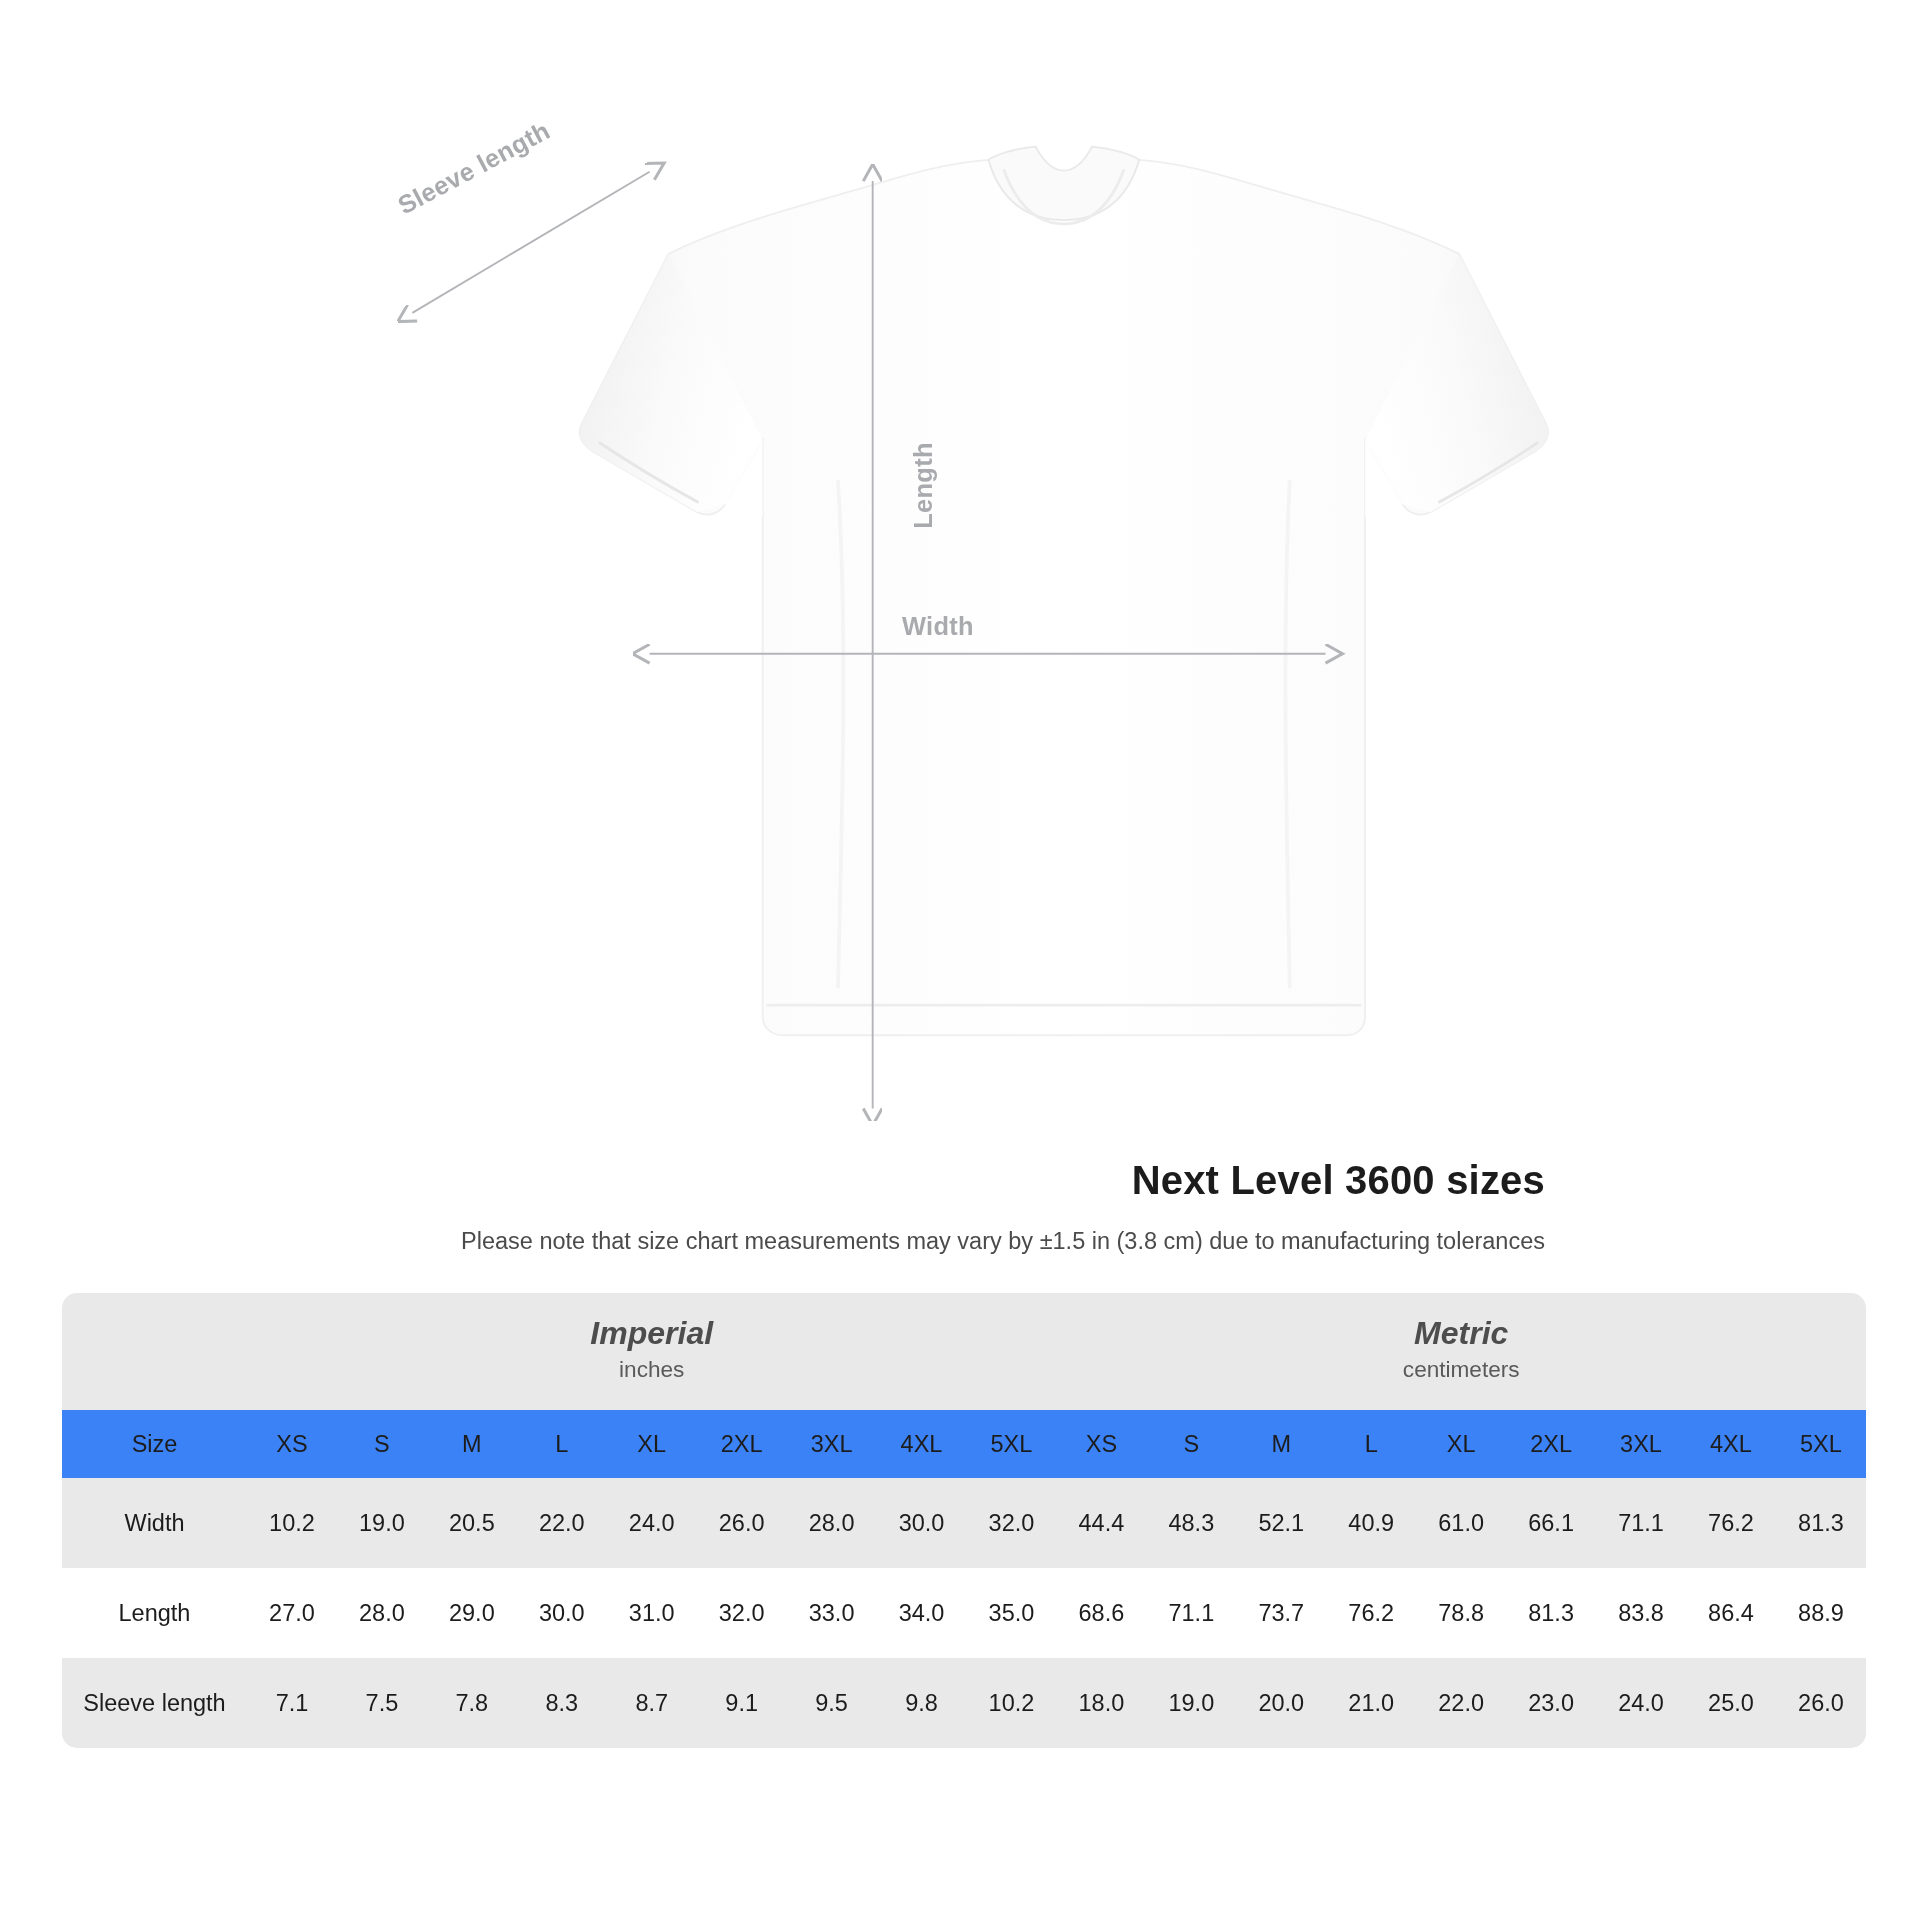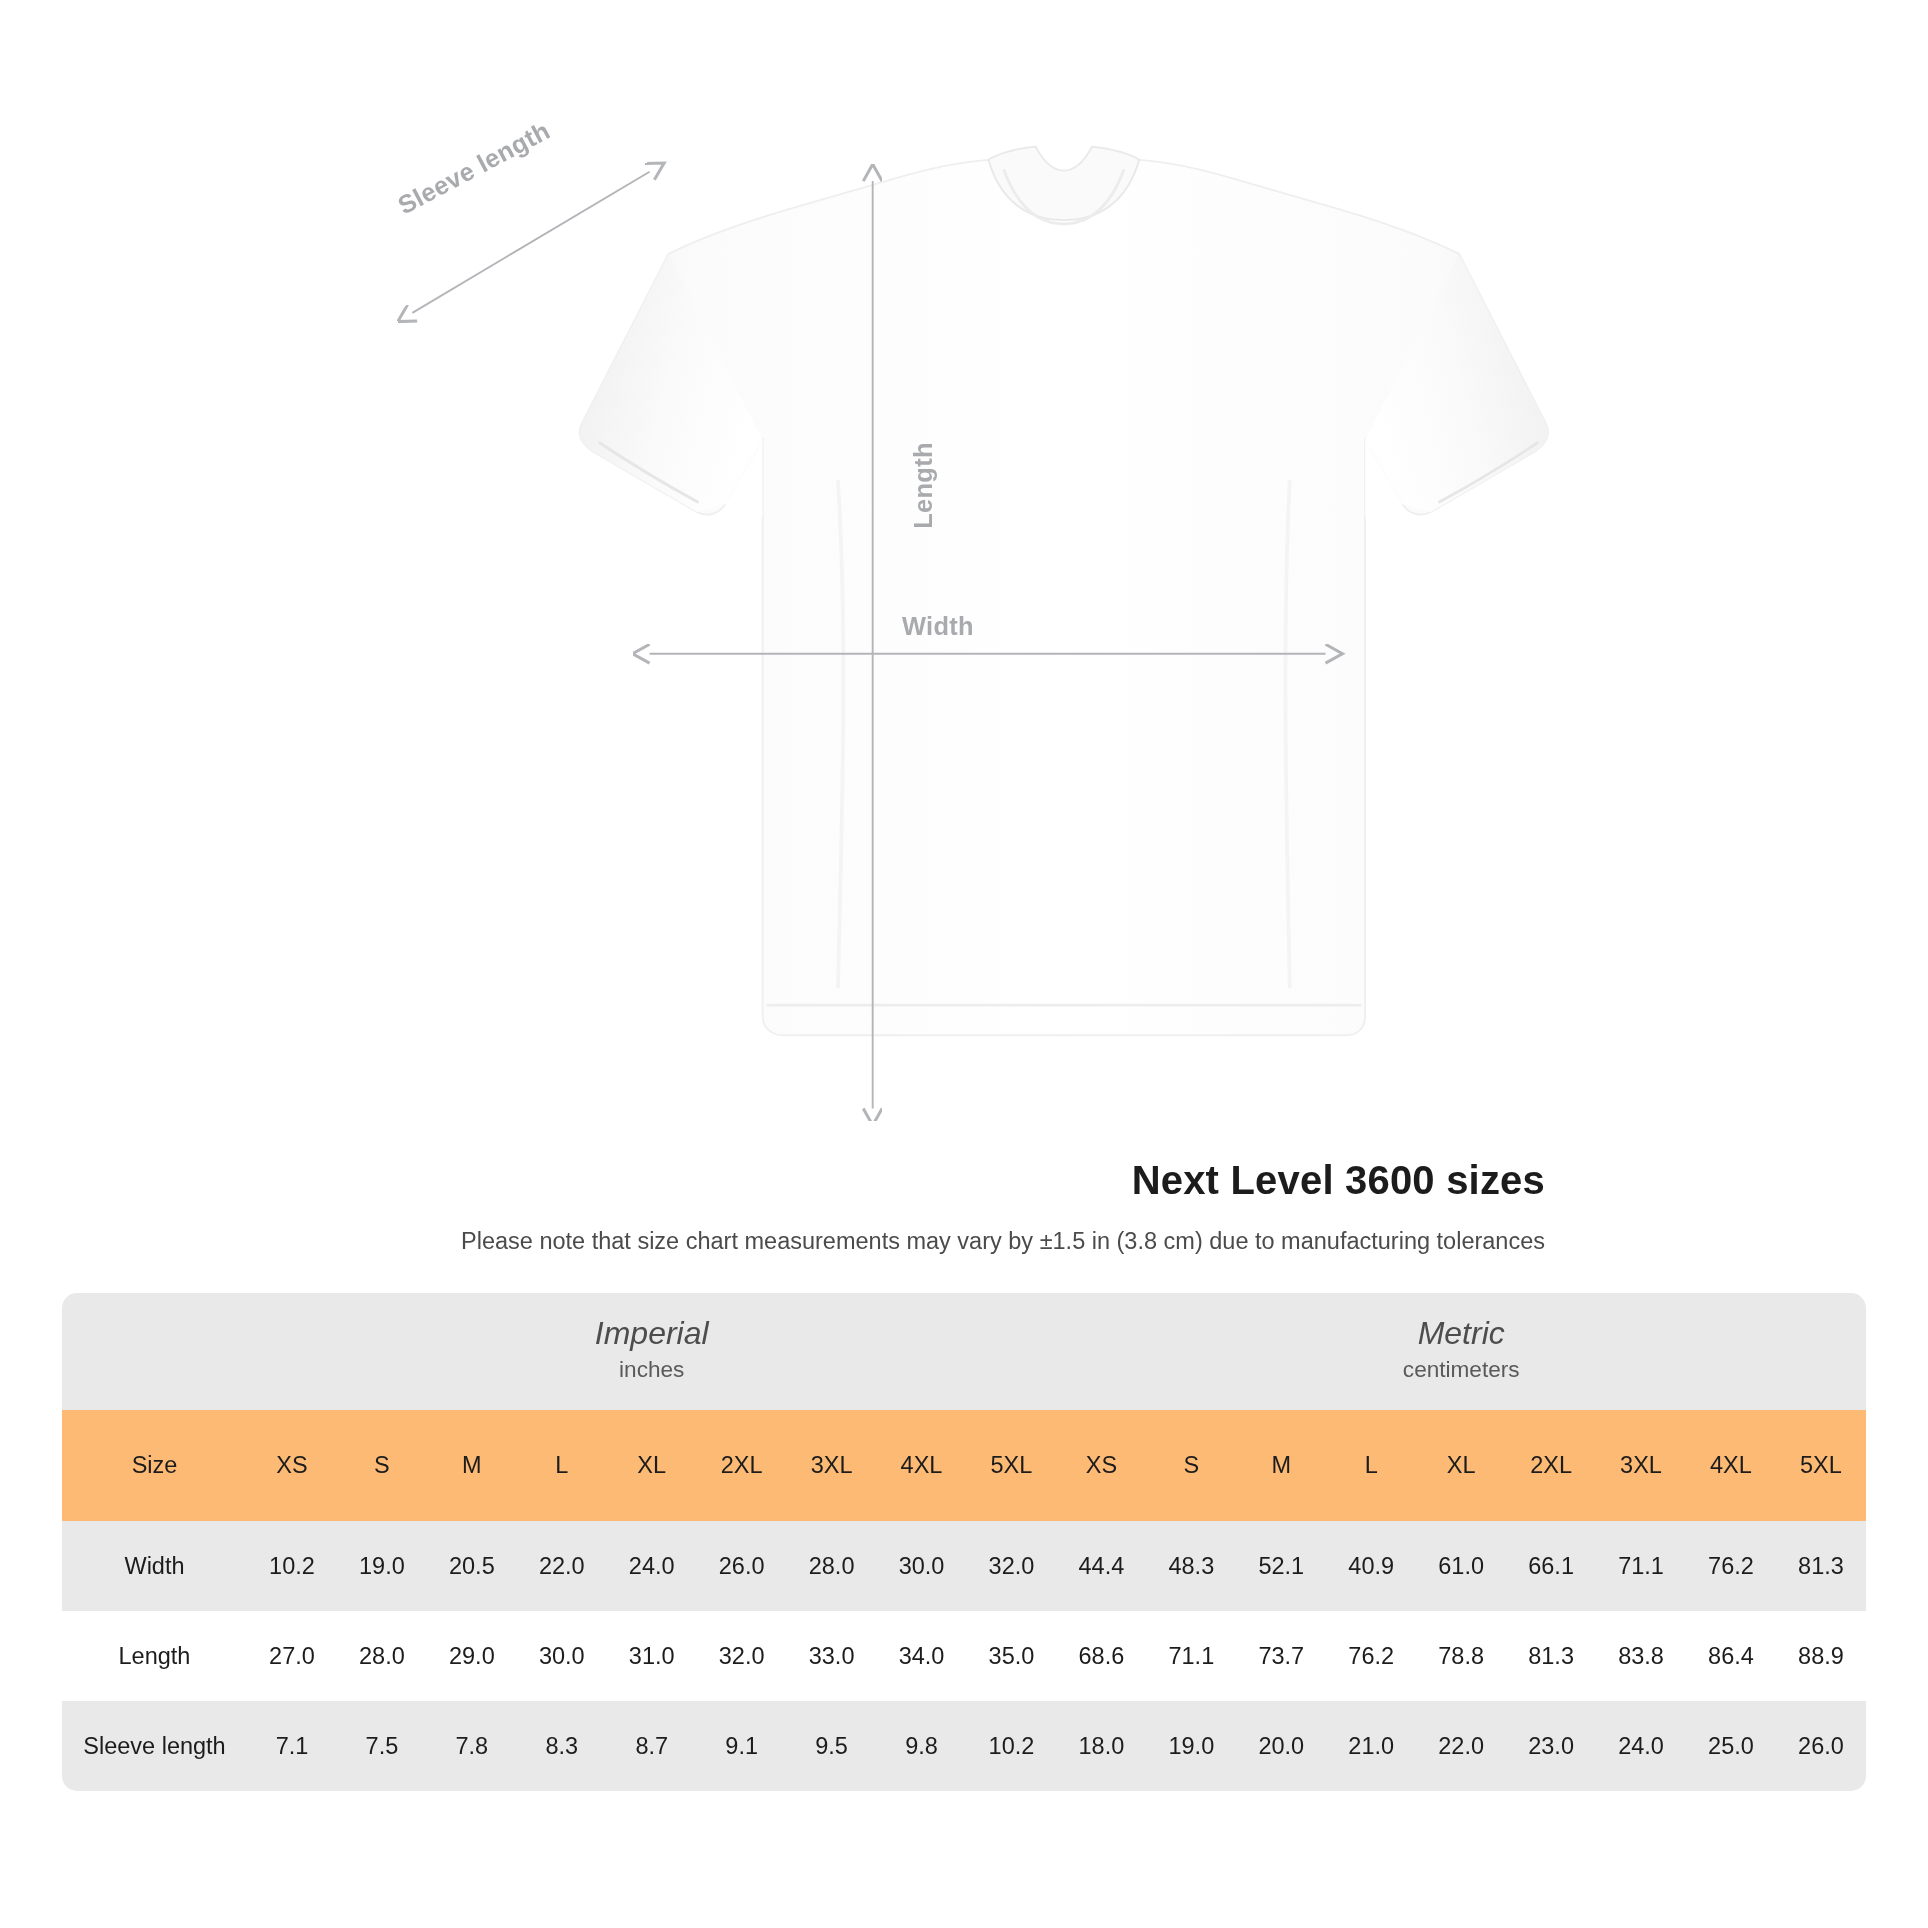--- a/index.html
+++ b/index.html
@@ -119,35 +119,35 @@
     height: 117px;
   }
   .unit-head td.unit-cell {
     padding: 9.4px 0 13px 0;
   }
   .unit-head td.unit-left { border-top-left-radius: 15px; }
   .unit-head td.unit-right { border-top-right-radius: 15px; }
 
   .unit-name {
     font-size: 32px;
-    font-weight: normal;
+    font-weight: bold;
     font-style: italic;
     color: #4d4d4d;
     line-height: 1.15;
   }
   .unit-sub {
     font-size: 22.6px;
     color: #5a5a5a;
     line-height: 1.3;
     margin-top: 3.8px;
   }
 
   .row-size td {
-    background: #fdba74;
-    height: 111px;
+    background: #3b82f6;
+    height: 68px;
     font-weight: bold;
     color: #3a3a3a;
   }
 
   .row-alt td { background: #e9e9e9; height: 90px; }
   .row-plain td { background: #ffffff; height: 90px; }
 
   td.label-cell {
     font-weight: bold;
     color: #2b2b2b;

